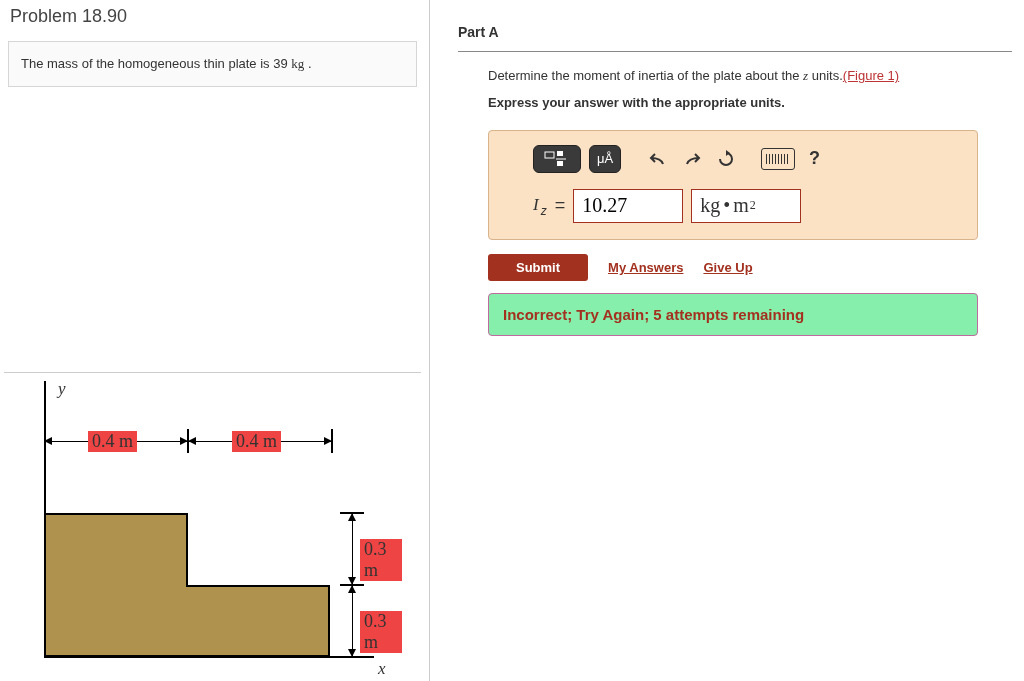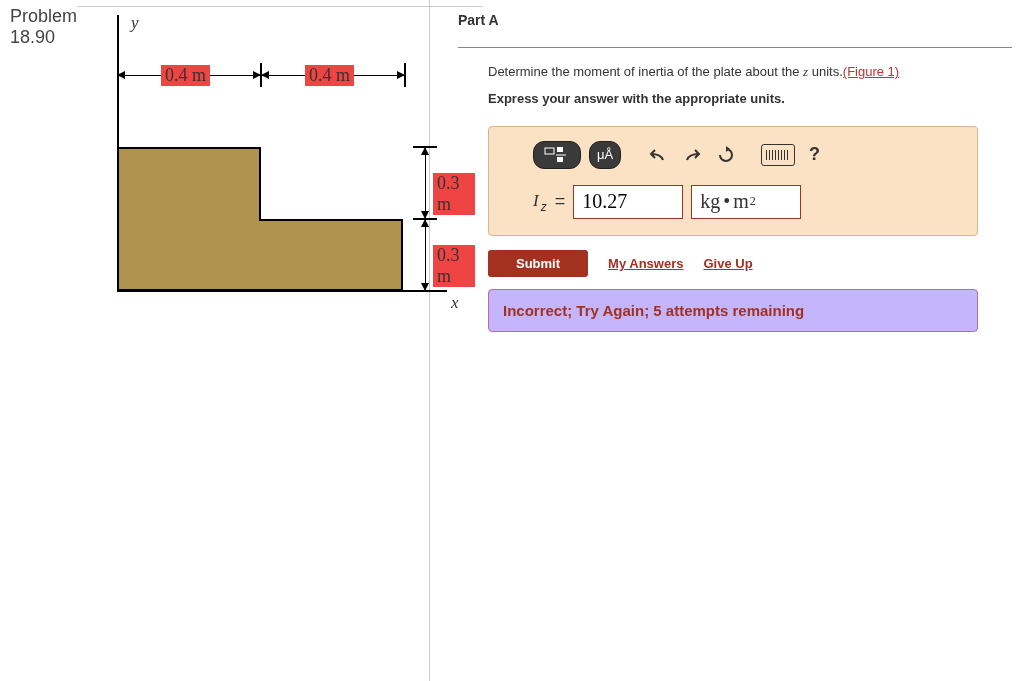--- a/index.html
+++ b/index.html
@@ -11,21 +11,21 @@
     width: 1024px;
     height: 681px;
     overflow: hidden;
   }
   .container { display: flex; width: 1024px; height: 681px; }
   .left-col {
     width: 430px;
     border-right: 1px solid #ccc;
     padding: 6px 8px 0 4px;
     display: flex;
-    flex-direction: row;
+    flex-direction: column;
   }
   .right-col { flex: 1; padding: 12px 12px 0 28px; }
   .problem-title { font-size: 18px; color: #444; margin: 0 0 14px 6px; }
   .intro-box {
     border: 1px solid #d6d6d6;
     background: #fafafa;
     padding: 12px 12px;
     margin: 0 4px 10px 4px;
     font-size: 13px;
     line-height: 1.5;
@@ -93,22 +93,23 @@
     position: absolute;
     font-family: Georgia, 'Times New Roman', serif;
     font-style: italic;
     font-size: 17px;
   }
   
   .part-title {
     font-weight: bold;
     font-size: 14px;
     border-bottom: 1px solid #888;
-    padding-bottom: 19px;
+    padding-bottom: 11px;
     margin-bottom: 14px;
+    margin-top: 12px;
   }
   .indent { margin-left: 30px; }
   .prompt-text { font-size: 13px; line-height: 1.6; }
   .prompt-text .ital { font-style: italic; font-family: Georgia, serif; }
   .fig-link { color: #b33; text-decoration: underline; cursor: pointer; }
   .bold-prompt { font-weight: bold; margin-top: 6px; margin-bottom: 16px; }
   .answer-block {
     border: 1px solid #d9b38c;
     background: #fbe2c5;
     border-radius: 4px;
@@ -117,21 +118,21 @@
   }
   .toolbar {
     display: flex;
     align-items: center;
     gap: 8px;
     margin-bottom: 16px;
   }
   .tool-dark {
     background: #3a3a3a;
     border: 1px solid #222;
-    border-radius: 11px;
+    border-radius: 6px;
     width: 32px; height: 28px;
     display: inline-flex; align-items:center; justify-content:center;
     cursor: pointer;
   }
   .tool-dark.double { width: 48px; }
   .tool-flat {
     width: 26px; height: 26px;
     display:inline-flex; align-items:center; justify-content:center;
     color:#333;
     cursor: pointer;
@@ -185,36 +186,39 @@
   .link-red {
     color: #a3311f;
     text-decoration: underline;
     font-size: 13px;
     font-weight: bold;
     cursor: pointer;
   }
   .feedback {
     margin-top: 12px;
     border: 1.5px solid #c06b9e;
-    background: #c4b5fd;
+    background: #86efac;
     border-radius: 4px;
     padding: 12px 14px;
     width: 490px;
     color: #a3311f;
     font-weight: bold;
     font-size: 15px;
   }
 </style>
 </head>
 <body>
 
 <div class="container">
 
   <div class="left-col">
     <div class="problem-title">Problem 18.90</div>
+    <div class="intro-box">
+      <span>The mass of the homogeneous thin plate is 39 </span><span class="unit">kg</span><span> .</span>
+    </div>
     <div class="spacer-left"></div>
 
     <div class="figure-area">
 
       <div class="figure-canvas">
 
         <div class="axis y-axis"></div>
         <div class="axis-lbl" style="left:46px;top:-2px;">y</div>
 
         <div class="dim-line" style="left:32px; top:60px; width:144px;"></div>

